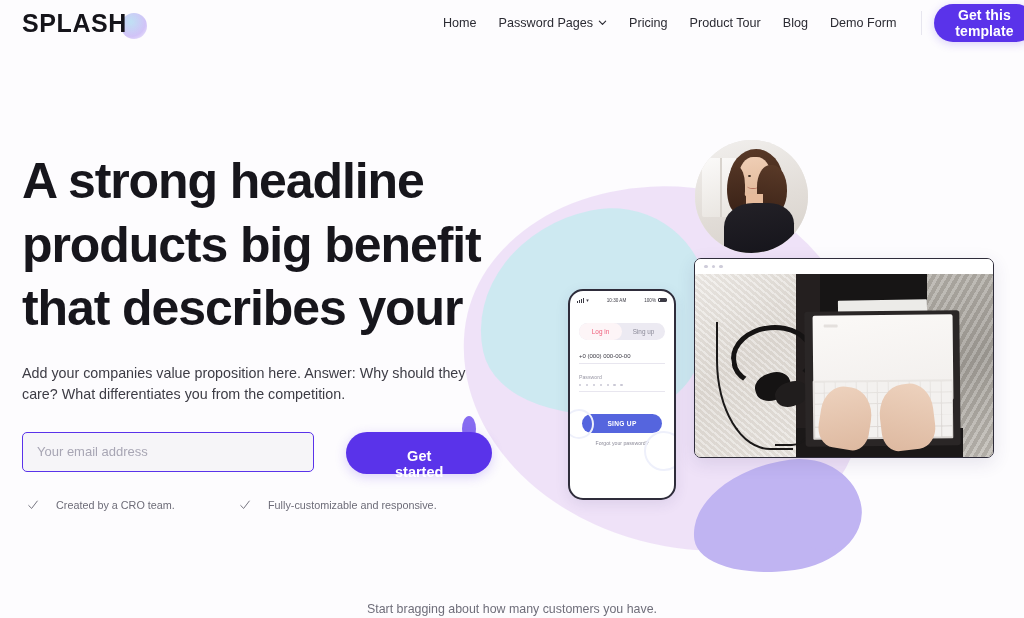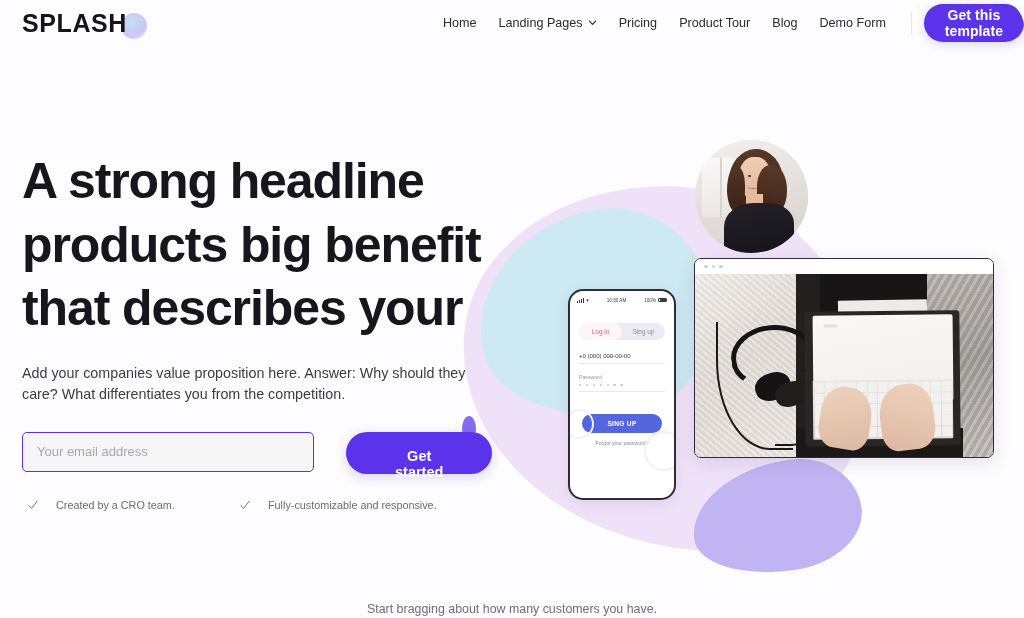--- a/index.html
+++ b/index.html
@@ -2,21 +2,21 @@
 <html><head>
 <meta charset="utf-8">
 <style>
   * { box-sizing: border-box; margin: 0; padding: 0; }
   html, body {
     width: 1024px; height: 618px;
     background: #fdfcfe;
     font-family: "Liberation Sans", sans-serif;
     overflow: hidden;
   }
-  .page { position: relative; width: 1024px; height: 618px; overflow: hidden; background: #fdfcfe; border-radius: 27px; }
+  .page { position: relative; width: 1024px; height: 618px; overflow: hidden; background: #fdfcfe; }
 
   
   .header {
     position: absolute; top: 0; left: 0; width: 1024px; height: 46px;
     display: flex; align-items: center; z-index: 40;
   }
   .logo-wrap { position: relative; margin-left: 22px; display: flex; align-items: center; height: 46px; }
   .logo-text {
     font-size: 25px; font-weight: bold; letter-spacing: .6px;
     color: #15141a; line-height: 1; position: relative; z-index: 2;
@@ -216,21 +216,21 @@
     <div class="logo-wrap">
       <div class="logo-dot"></div>
       <div class="logo-text">SPLASH</div>
     </div>
 
     <div class="nav">
       <div class="nav-item">
         <span>Home</span>
       </div>
       <div class="nav-item">
-        <span>Landing Pages</span>
+        <span>Password Pages</span>
         <span class="chev">
           <svg width="9" height="9" viewBox="0 0 10 10">
               <path d="M1.5 3.5 L5 7 L8.5 3.5" fill="none" stroke="#2b2b33" stroke-width="1.3" stroke-linecap="round" stroke-linejoin="round"></path>
             </svg>
         </span>
       </div>
       <div class="nav-item">
         <span>Pricing</span>
       </div>
       <div class="nav-item">

